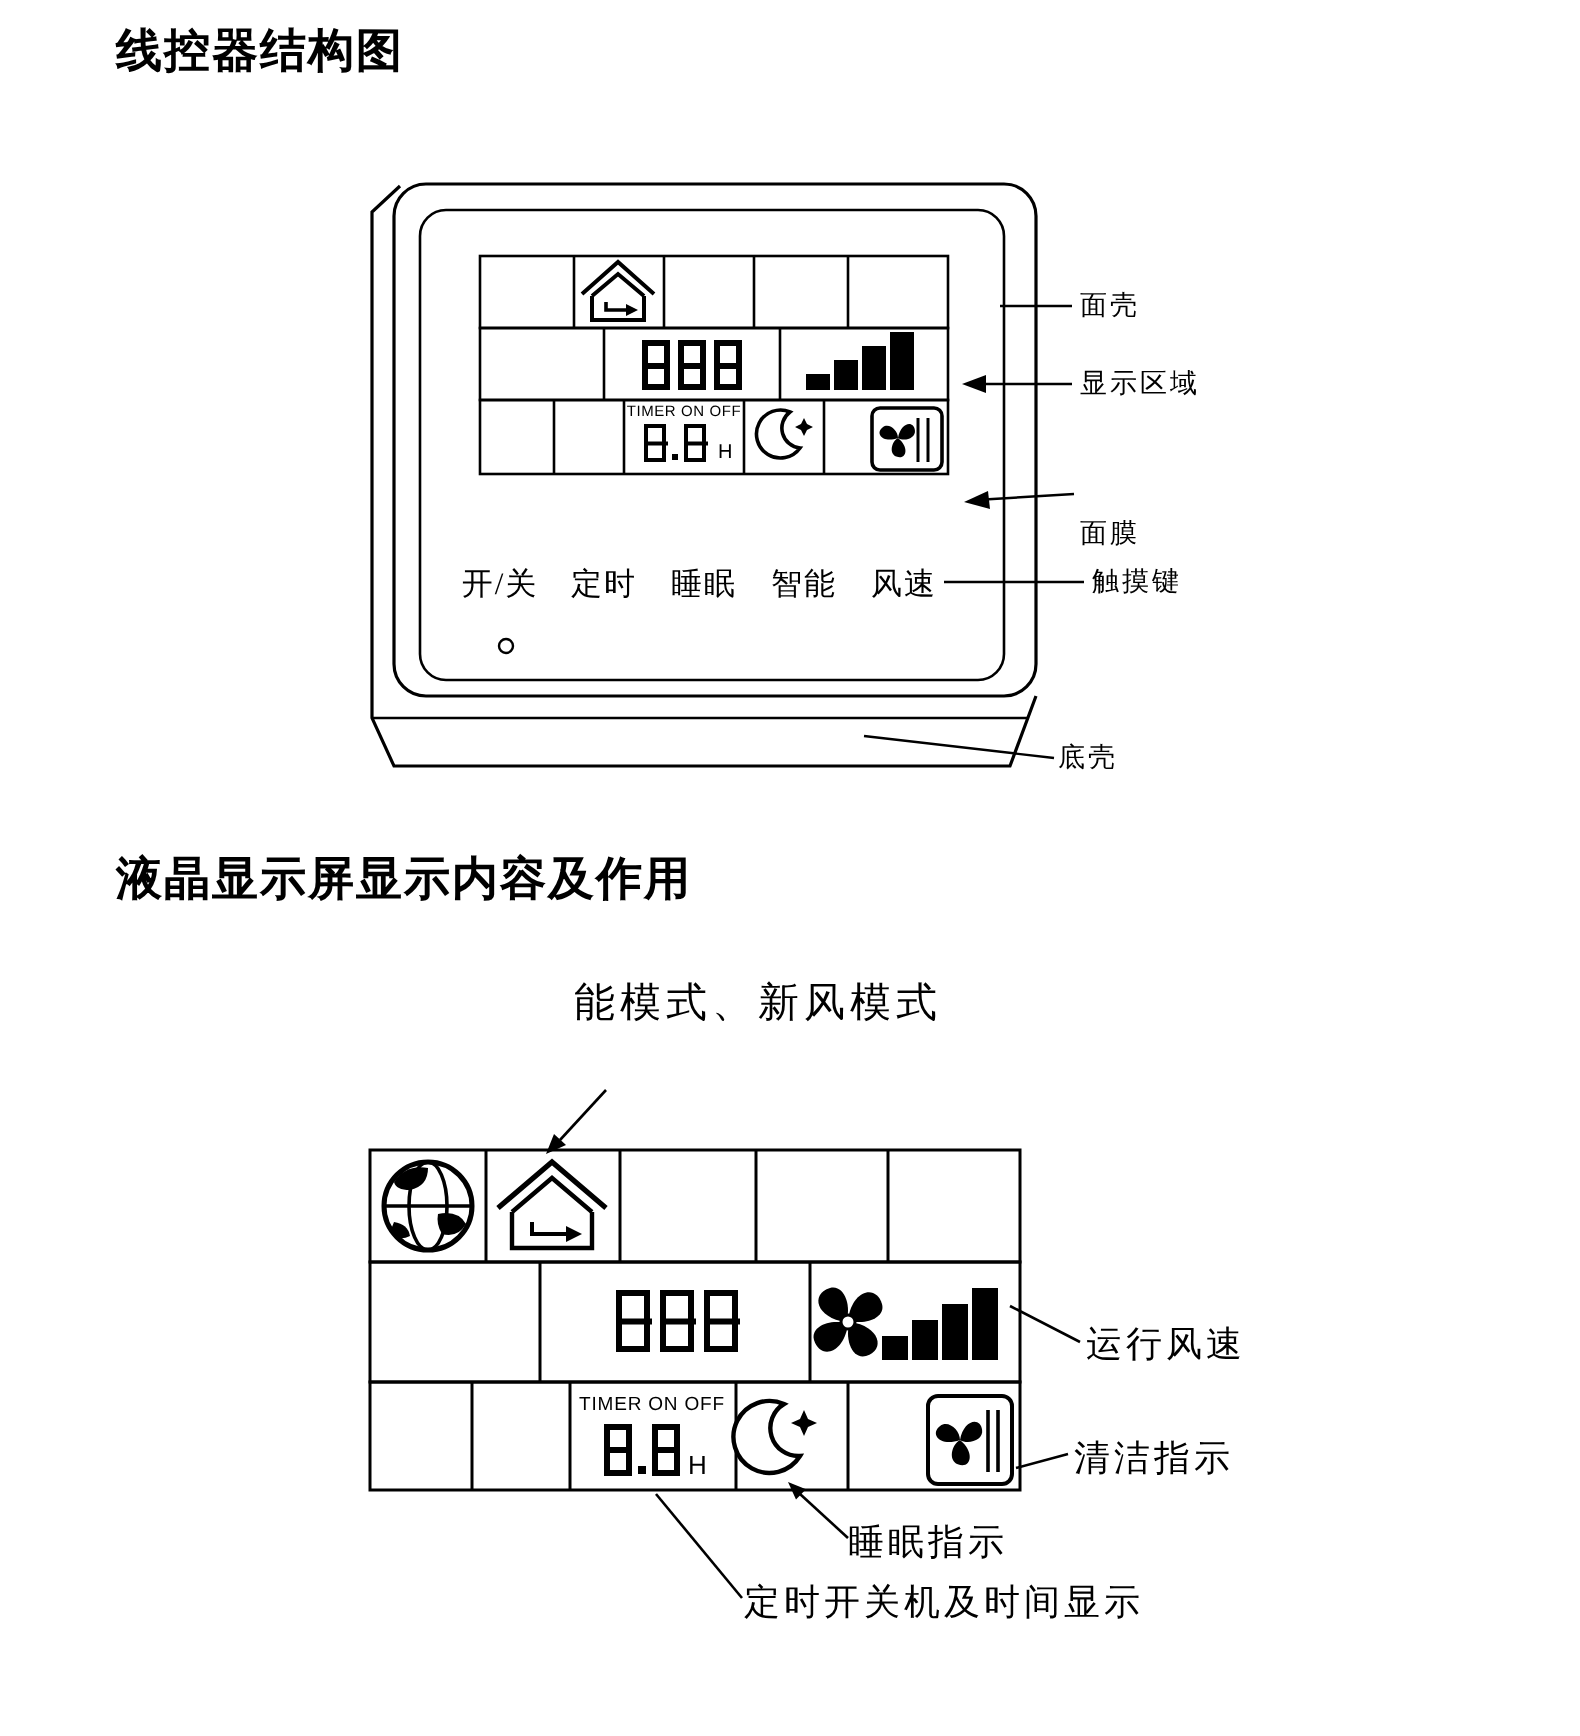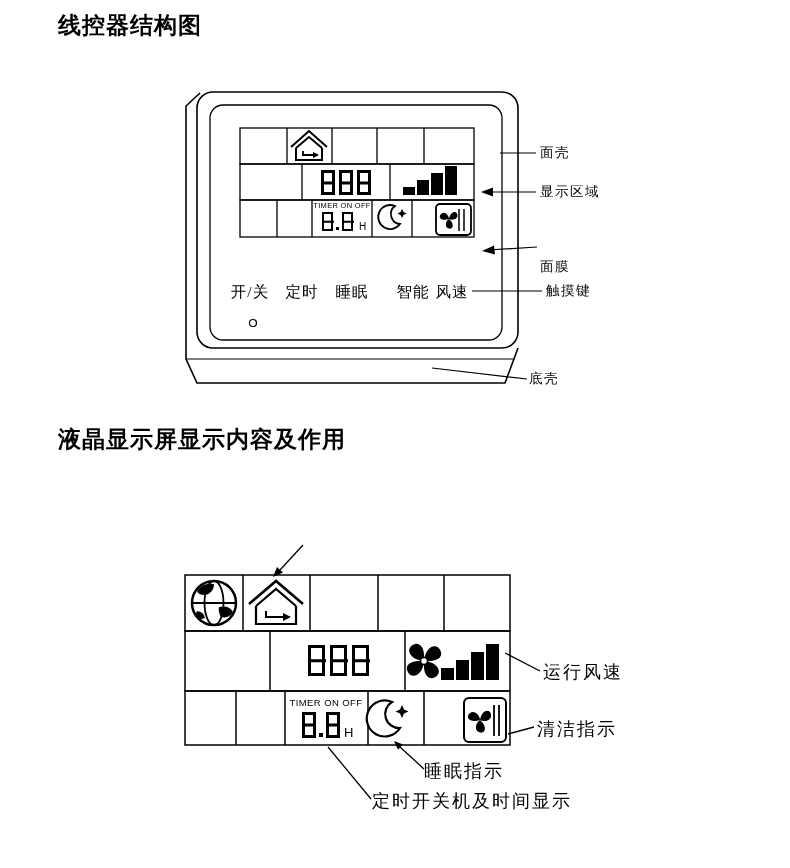--- a/index.html
+++ b/index.html
@@ -149,21 +149,21 @@
   <div class="seg seg-88-1">
       <span class="d"></span>
       <span class="dot"></span>
       <span class="d"></span>
     </div>
   <span class="hunit c1">H</span>
 
   <span class="btn-key" style="left:250px;">开/关</span>
   <span class="btn-key" style="left:302px;">定时</span>
   <span class="btn-key" style="left:352px;">睡眠</span>
-  <span class="btn-key" style="left:413px;">智能</span>
+  <span class="btn-key" style="left:402px;">智能</span>
   <span class="btn-key" style="left:452px;">风速</span>
 
   <span class="lbl sm" style="left:540px; top:75px;">面壳</span>
   <span class="lbl sm" style="left:540px; top:114px;">显示区域</span>
   <span class="lbl sm" style="left:540px; top:169px;margin-top:20px;">面膜</span>
   <span class="lbl sm" style="left:546px; top:213px;">触摸键</span>
   <span class="lbl sm" style="left:529px; top:301px;">底壳</span>
 </div>
 
 <div class="title" style="left:58px; top:424px;">液晶显示屏显示内容及作用</div>
@@ -240,20 +240,21 @@
       <polygon points="273,122 277,112 283,117.5" fill="#000" stroke="none"></polygon>
       <line x1="505" y1="198" x2="540" y2="216"></line>
       <line x1="508" y1="279" x2="534" y2="272"></line>
       <line x1="424" y1="314" x2="400" y2="292"></line>
       <polygon points="394,286 403,289.6 398,294.7" fill="#000" stroke="none"></polygon>
       <line x1="328" y1="292" x2="371" y2="344"></line>
     </g>
   </svg>
 
   <div class="note">
+    <div>能模式、新风模式</div>
   </div>
 
   <div class="timer-cap c2">TIMER ON OFF</div>
   <div class="seg seg-888-2">
       <span class="d"></span>
       <span class="d"></span>
       <span class="d"></span>
     </div>
   <div class="seg seg-88-2">
       <span class="d"></span>

